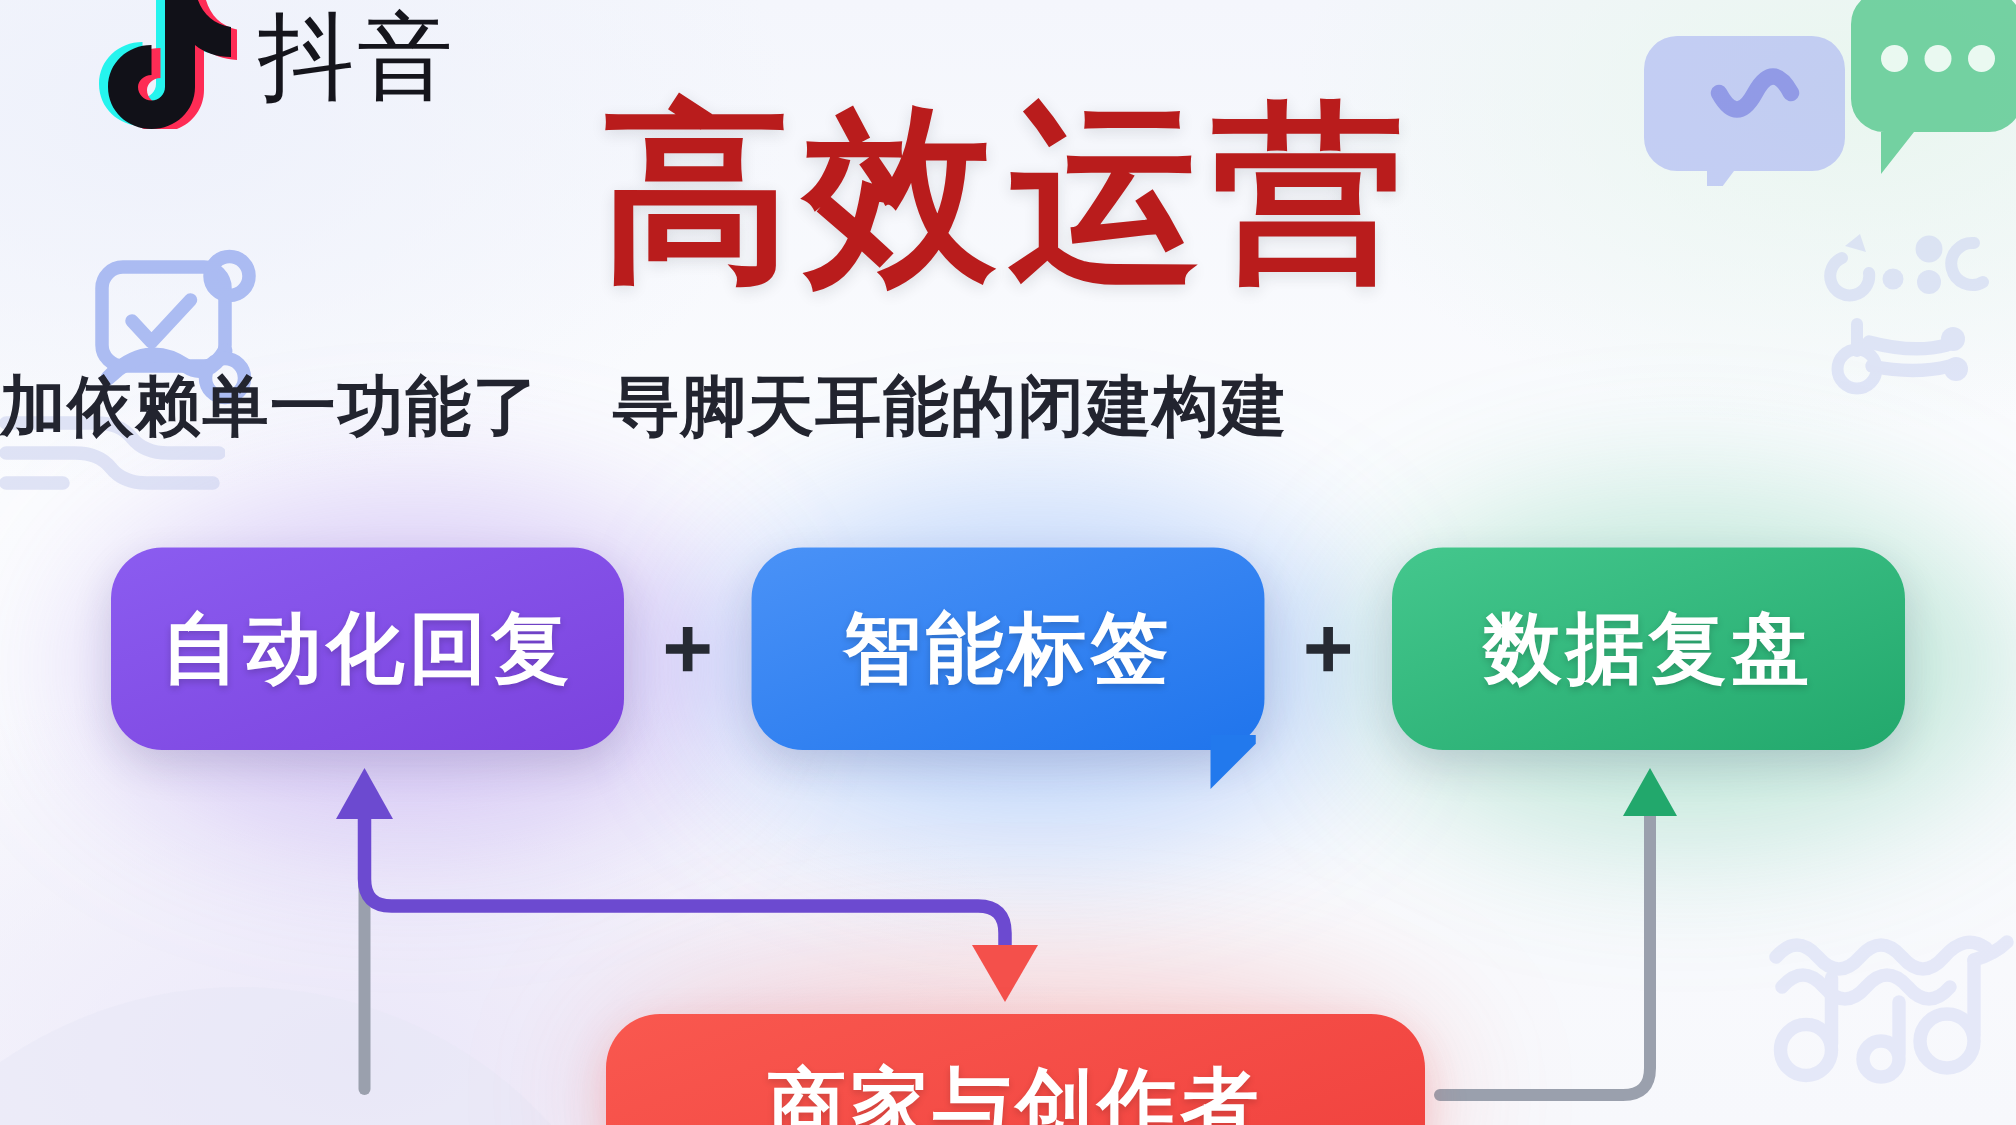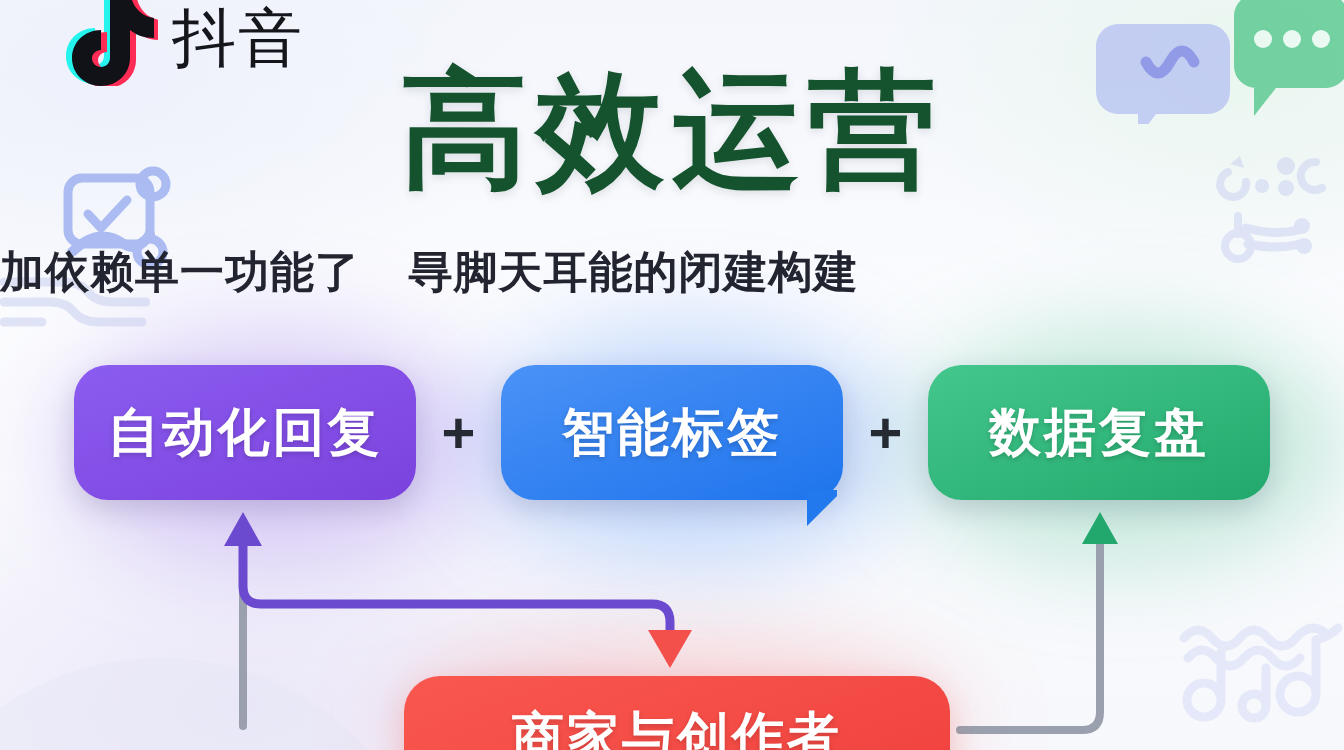--- a/index.html
+++ b/index.html
@@ -49,21 +49,21 @@
     display: flex; align-items: center; gap: 14px;
   }
   .brand-logo { width: 112px; height: 96px; }
   .brand-word {
     font-size: 64px; font-weight: 400; color: #15151c;
     letter-spacing: 2px; line-height: 1;
   }
   .headline {
     position: absolute; left: 0; right: 0; top: 58px;
     text-align: center;
-    font-size: 128px; font-weight: 800; color: #14532d;
+    font-size: 128px; font-weight: 800; color: #b91c1c;
     letter-spacing: 8px; line-height: 1.12;
     text-shadow: 0 3px 10px rgba(27,29,40,.12);
   }
   .subhead {
     position: absolute; left: 0; right: 0; top: 244px;
     text-align: left;
     font-size: 44px; font-weight: 700; color: #22242f;
     letter-spacing: 1px; line-height: 1.25;
   }
   .subhead .gap { display: inline-block; width: 22px; }

